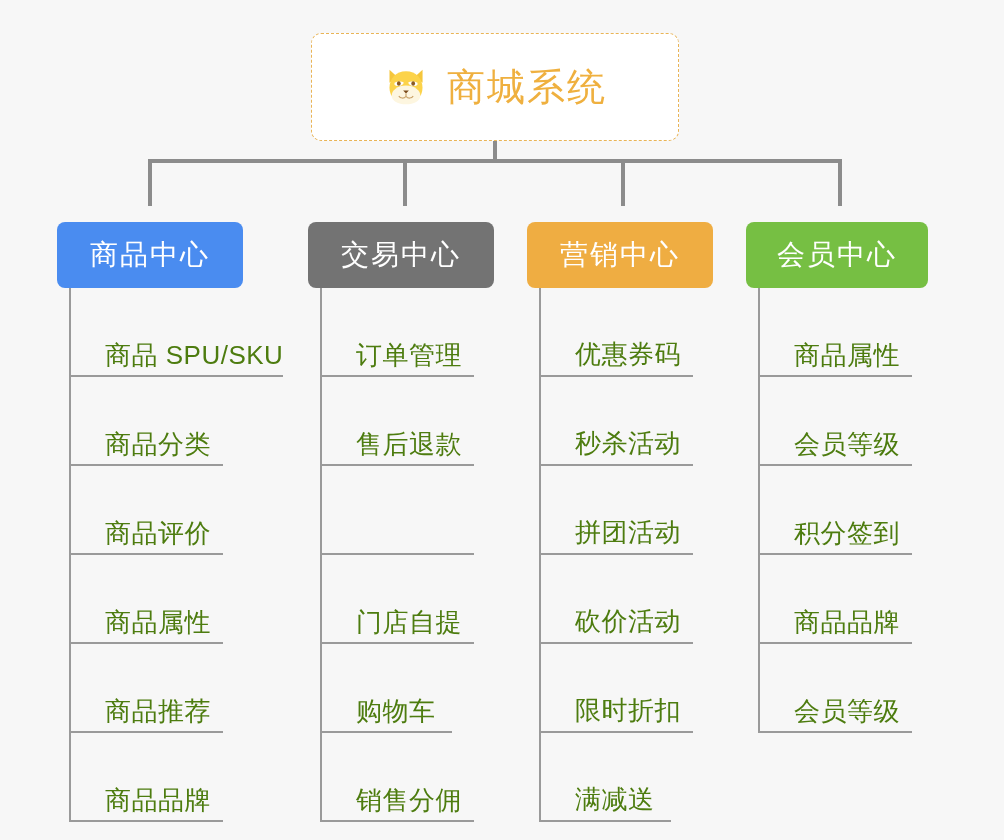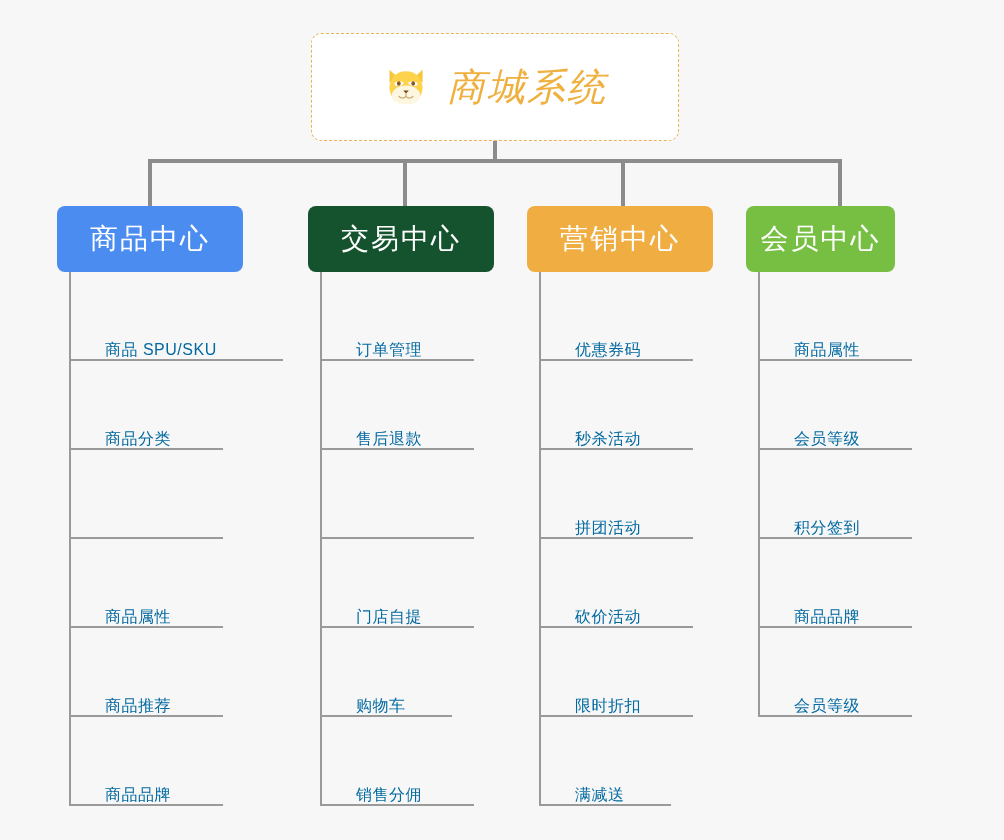--- a/index.html
+++ b/index.html
@@ -29,21 +29,20 @@
     width: 368px;
     height: 108px;
     background: #ffffff;
     border: 1px dashed #e9b456;
     border-radius: 10px;
     box-sizing: border-box;
     display: flex;
     align-items: center;
     justify-content: center;
     gap: 18px;
-    font-style: italic;
   }
   .root-title {
     font-size: 38px;
     color: #efb03f;
     letter-spacing: 2px;
     line-height: 1;
     white-space: nowrap;
   }
   .dog-icon {
     width: 46px;
@@ -85,20 +84,21 @@
   .cat-box {
     height: 66px;
     border-radius: 8px;
     display: flex;
     align-items: center;
     justify-content: center;
     color: #ffffff;
     font-size: 28px;
     letter-spacing: 2px;
     box-sizing: border-box;
+    margin-top: 16px;
   }
 
   
   .leaf-list {
     position: relative;
     margin-left: 12px;
     border-left: 2px solid #9a9a9a;
     padding-top: 0;
   }
   .leaf {
@@ -109,26 +109,26 @@
     box-sizing: border-box;
   }
   .leaf-underline {
     position: absolute;
     left: 0;
     bottom: 0;
     height: 2px;
     background: #9a9a9a;
   }
   .leaf-label {
-    font-size: 16px;
-    color: #0369a1;
+    font-size: 26px;
+    color: #4d7c0f;
     line-height: 1;
     padding-left: 34px;
     padding-right: 18px;
-    padding-bottom: 3px;
+    padding-bottom: 9px;
     white-space: nowrap;
     letter-spacing: 0.5px;
   }
 </style>
 </head>
 <body style="background: rgb(247, 247, 247);">
 
 <div id="mindmap">
 
   <div class="root-node" style="border-color: rgb(233, 180, 86); background: rgb(255, 255, 255);">
@@ -164,38 +164,39 @@
       <div class="leaf">
         <span class="leaf-underline" style="width: 212px; background: rgb(154, 154, 154);"></span>
         <span class="leaf-label">商品 SPU/SKU</span>
       </div>
       <div class="leaf">
         <span class="leaf-underline" style="width: 152px; background: rgb(154, 154, 154);"></span>
         <span class="leaf-label">商品分类</span>
       </div>
       <div class="leaf">
         <span class="leaf-underline" style="width: 152px; background: rgb(154, 154, 154);"></span>
+        <span class="leaf-label">商品评价</span>
       </div>
       <div class="leaf">
         <span class="leaf-underline" style="width: 152px; background: rgb(154, 154, 154);"></span>
         <span class="leaf-label">商品属性</span>
       </div>
       <div class="leaf">
         <span class="leaf-underline" style="width: 152px; background: rgb(154, 154, 154);"></span>
         <span class="leaf-label">商品推荐</span>
       </div>
       <div class="leaf">
         <span class="leaf-underline" style="width: 152px; background: rgb(154, 154, 154);"></span>
         <span class="leaf-label">商品品牌</span>
       </div>
     </div>
   </div>
 
   <div class="branch" style="left:308px">
-    <div class="cat-box" style="background: #14532d; width: 186px;">
+    <div class="cat-box" style="background: #737373; width: 186px;">
       <span>交易中心</span>
     </div>
     <div class="leaf-list" style="border-left-color: rgb(154, 154, 154);">
       <div class="leaf">
         <span class="leaf-underline" style="width: 152px; background: rgb(154, 154, 154);"></span>
         <span class="leaf-label">订单管理</span>
       </div>
       <div class="leaf">
         <span class="leaf-underline" style="width: 152px; background: rgb(154, 154, 154);"></span>
         <span class="leaf-label">售后退款</span>
@@ -215,21 +216,21 @@
         <span class="leaf-underline" style="width: 152px; background: rgb(154, 154, 154);"></span>
         <span class="leaf-label">销售分佣</span>
       </div>
     </div>
   </div>
 
   <div class="branch" style="left:527px">
     <div class="cat-box" style="background: rgb(239, 173, 66); width: 186px;">
       <span>营销中心</span>
     </div>
-    <div class="leaf-list" style="border-left-color: rgb(154, 154, 154);">
+    <div class="leaf-list" style="border-left-color: rgb(154, 154, 154); font-family: Liberation Serif, serif;">
       <div class="leaf">
         <span class="leaf-underline" style="width: 152px; background: rgb(154, 154, 154);"></span>
         <span class="leaf-label">优惠券码</span>
       </div>
       <div class="leaf">
         <span class="leaf-underline" style="width: 152px; background: rgb(154, 154, 154);"></span>
         <span class="leaf-label">秒杀活动</span>
       </div>
       <div class="leaf">
         <span class="leaf-underline" style="width: 152px; background: rgb(154, 154, 154);"></span>
@@ -244,21 +245,21 @@
         <span class="leaf-label">限时折扣</span>
       </div>
       <div class="leaf">
         <span class="leaf-underline" style="width: 130px; background: rgb(154, 154, 154);"></span>
         <span class="leaf-label">满减送</span>
       </div>
     </div>
   </div>
 
   <div class="branch" style="left:746px">
-    <div class="cat-box" style="background: rgb(118, 191, 67); width: 149px;">
+    <div class="cat-box" style="background: rgb(118, 191, 67); width: 182px;">
       <span>会员中心</span>
     </div>
     <div class="leaf-list" style="border-left-color: rgb(154, 154, 154);">
       <div class="leaf">
         <span class="leaf-underline" style="width: 152px; background: rgb(154, 154, 154);"></span>
         <span class="leaf-label">商品属性</span>
       </div>
       <div class="leaf">
         <span class="leaf-underline" style="width: 152px; background: rgb(154, 154, 154);"></span>
         <span class="leaf-label">会员等级</span>

